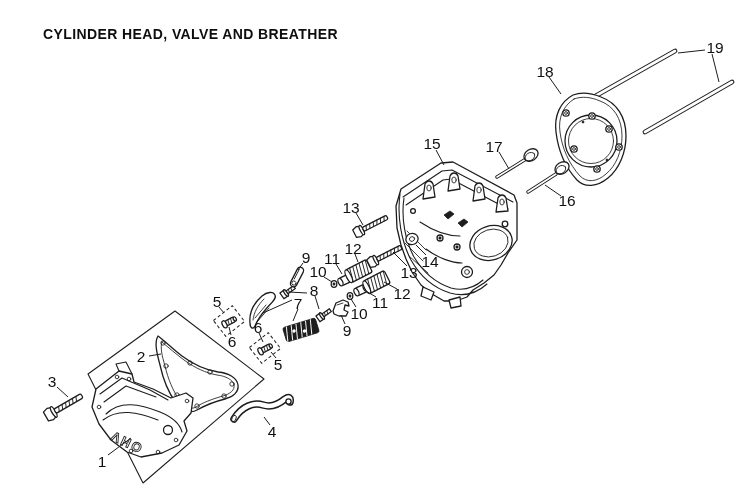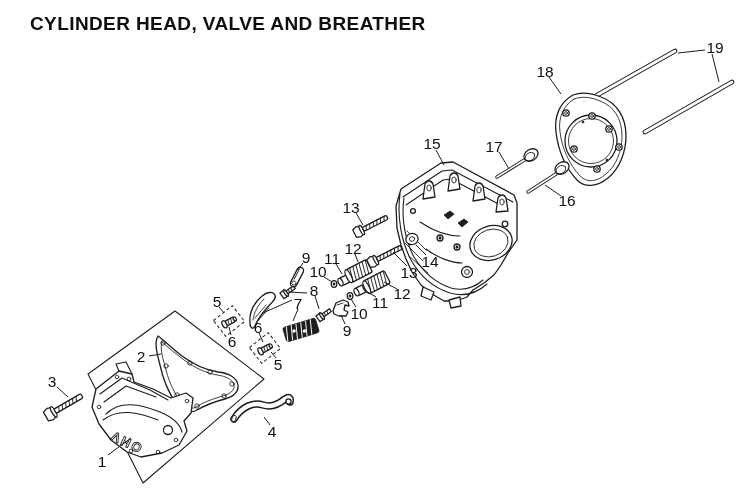--- a/index.html
+++ b/index.html
@@ -1,22 +1,22 @@
 <!DOCTYPE html>
 <html><head>
 <meta charset="utf-8">
 <style>
   html,body{margin:0;padding:0;}
   body{
     width:750px;height:500px;background:#ffffff;position:relative;overflow:hidden;
     font-family:"Liberation Sans",sans-serif;
   }
   .page-title{
-    position:absolute;left:30px;top:13px;margin:0;
-    font-size:19px;font-weight:bold;letter-spacing:.4px;color:#0e0e0e;white-space:pre;
+    position:absolute;left:30px;top:13px;margin:13px;
+    font-size:14px;font-weight:bold;letter-spacing:.4px;color:#0e0e0e;white-space:pre;
   }
   svg{position:absolute;left:0;top:0;}
   .w{fill:#ffffff;stroke:#1d1d1d;stroke-width:1.3;stroke-linejoin:round;}
   .n{fill:none;stroke:#1d1d1d;stroke-width:1.1;stroke-linejoin:round;stroke-linecap:round;}
   .t{fill:none;stroke:#1d1d1d;stroke-width:.85;stroke-linecap:round;}
   .dark{fill:#1d1d1d;stroke:#1d1d1d;stroke-width:.8;}
   .dash{fill:none;stroke:#1d1d1d;stroke-width:1;stroke-dasharray:3.2 2.4;}
   .lead{stroke:#1d1d1d;stroke-width:1;fill:none;}
   .callout{font-family:"Liberation Sans",sans-serif;font-size:15.5px;fill:#101010;
            text-anchor:middle;dominant-baseline:central;}

